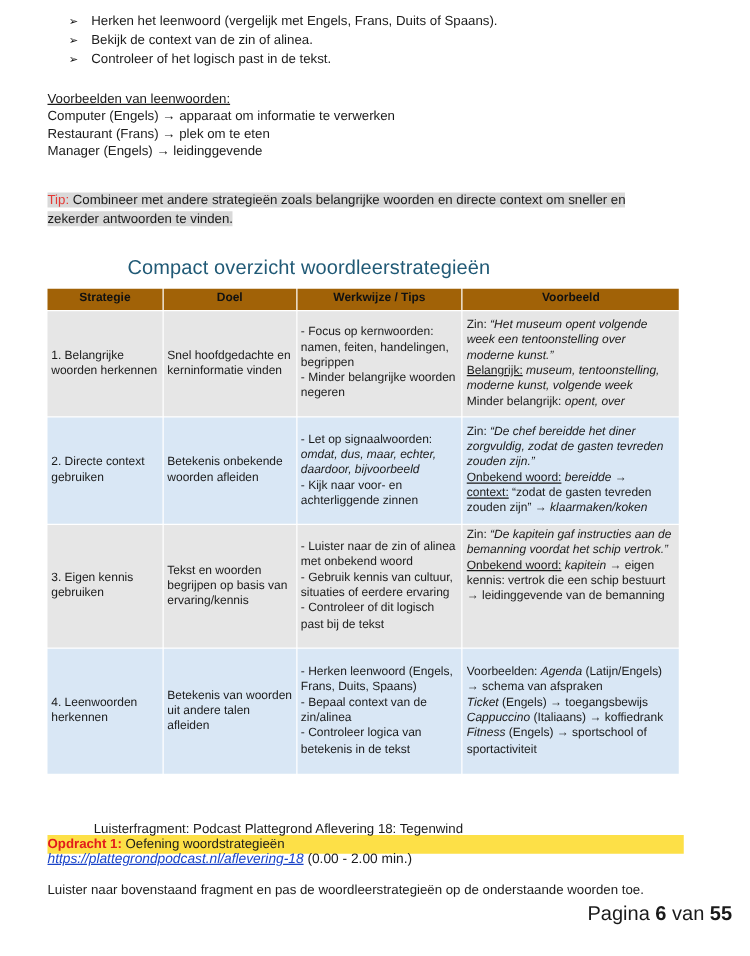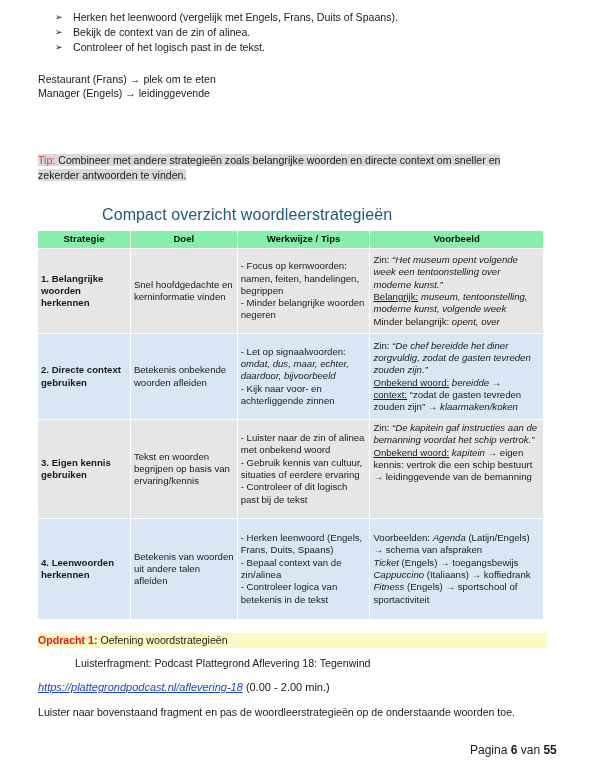--- a/index.html
+++ b/index.html
@@ -14,36 +14,36 @@
   .examples { left: 38px; top: 72px; font-size: 10.6px; line-height: 14px; }
   .examples .u { text-decoration: underline; }
   .tip { left: 38px; top: 153px; width: 490px; font-size: 10.6px; line-height: 14.5px; }
   .tip span.hl { background: #d9d9d9; }
   .tip .lbl { color: #e53935; }
   .title { left: 102px; top: 206px; font-size: 16px; color: #215a76; letter-spacing: 0.1px; }
   table.ov {
     position: absolute; left: 37px; top: 230px; width: 507px;
     border-collapse: separate; border-spacing: 1px; font-size: 9.6px; line-height: 12.3px;
   }
-  table.ov th { background: #86efac; font-weight: bold; height: 15px; padding: 1px 3px; color: #111; }
+  table.ov th { background: #a16207; font-weight: bold; height: 15px; padding: 1px 3px; color: #111; }
   table.ov td { padding: 2px 3px; vertical-align: middle; }
   table.ov tr.gray td { background: #e6e6e6; }
   table.ov tr.blue td { background: #d9e7f5; }
-  table.ov td.strat { font-weight: bold; }
+  table.ov td.strat { font-weight: normal; }
   table.ov td.top { vertical-align: top; }
   .c1 { width: 86px; } .c2 { width: 100px; } .c3 { width: 126px; } .c4 { width: 167px; }
   .u { text-decoration: underline; }
   i { font-style: italic; }
-  .opd { left: 38px; top: 633px; width: 509px; height: 15px; background: #fef9c3; font-size: 10.6px; line-height: 15px; }
+  .opd { left: 38px; top: 668px; width: 509px; height: 15px; background: #fde047; font-size: 10.6px; line-height: 15px; }
   .opd .lbl { color: #e21b1b; font-weight: bold; }
   .p1 { left: 50px; top: 657px; font-size: 10.6px; padding-left: 25px; }
   .p2 { left: 38px; top: 681px; font-size: 11px; }
   .p2 a { color: #1a44c8; font-style: italic; text-decoration: underline; }
   .p3 { left: 38px; top: 706px; font-size: 10.6px; }
-  .footer { left: 470px; top: 743px; font-size: 12px; }
+  .footer { left: 470px; top: 723px; font-size: 16px; }
   .footer b { font-weight: bold; }
 </style>
 </head>
 <body>
 
 <div class="abs bullets">
   <div class="b">
       <span class="arrow">➢</span>
       <span>Herken het leenwoord (vergelijk met Engels, Frans, Duits of Spaans).</span>
     </div>
@@ -51,20 +51,22 @@
       <span class="arrow">➢</span>
       <span>Bekijk de context van de zin of alinea.</span>
     </div>
   <div class="b">
       <span class="arrow">➢</span>
       <span>Controleer of het logisch past in de tekst.</span>
     </div>
 </div>
 
 <div class="abs examples">
+  <div class="u">Voorbeelden van leenwoorden:</div>
+  <div>Computer (Engels) → apparaat om informatie te verwerken</div>
   <div>Restaurant (Frans) → plek om te eten</div>
   <div>Manager (Engels) → leidinggevende</div>
 </div>
 
 <div class="abs tip">
   <span class="hl"><span class="lbl">Tip:</span><span> Combineer met andere strategieën zoals belangrijke woorden en directe context om sneller en zekerder antwoorden te vinden.</span></span>
 </div>
 
 <div class="abs title">Compact overzicht woordleerstrategieën</div>
 

